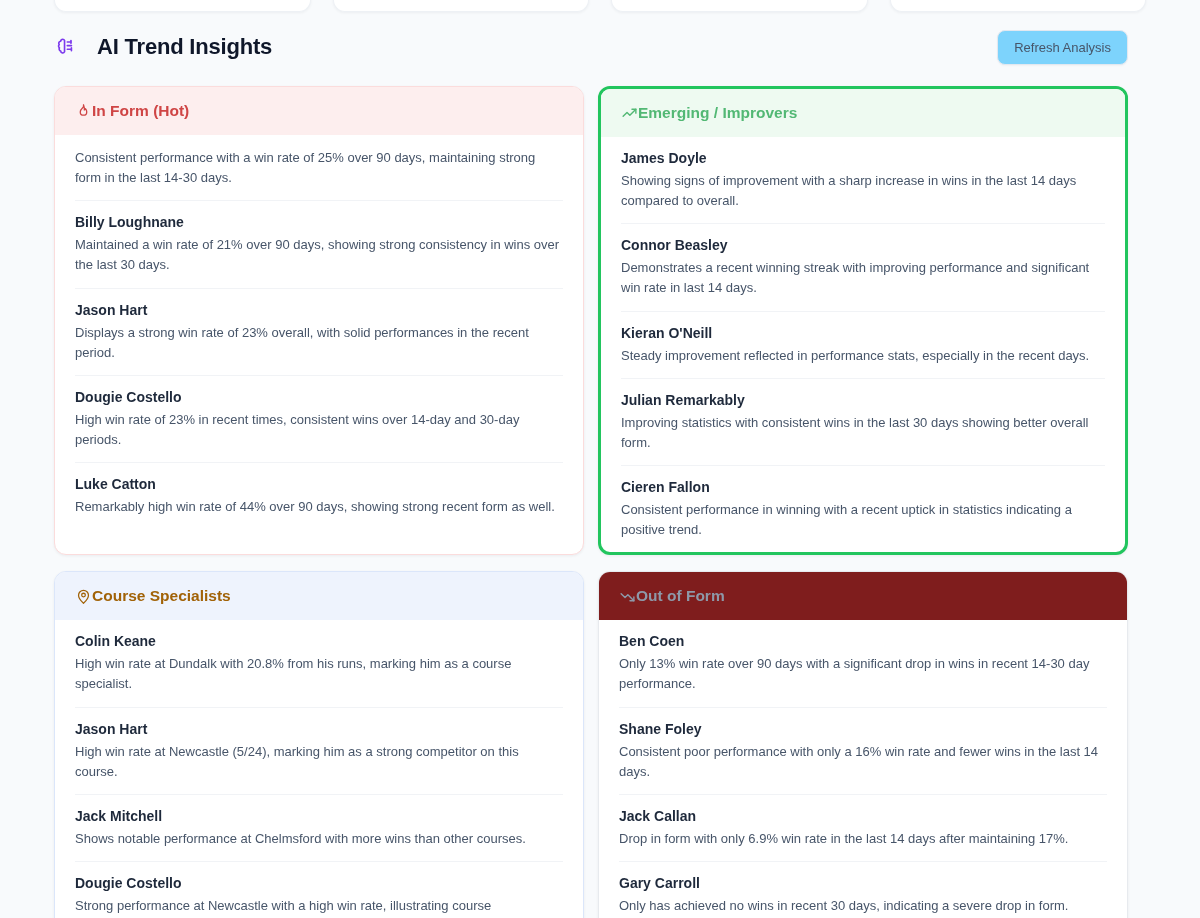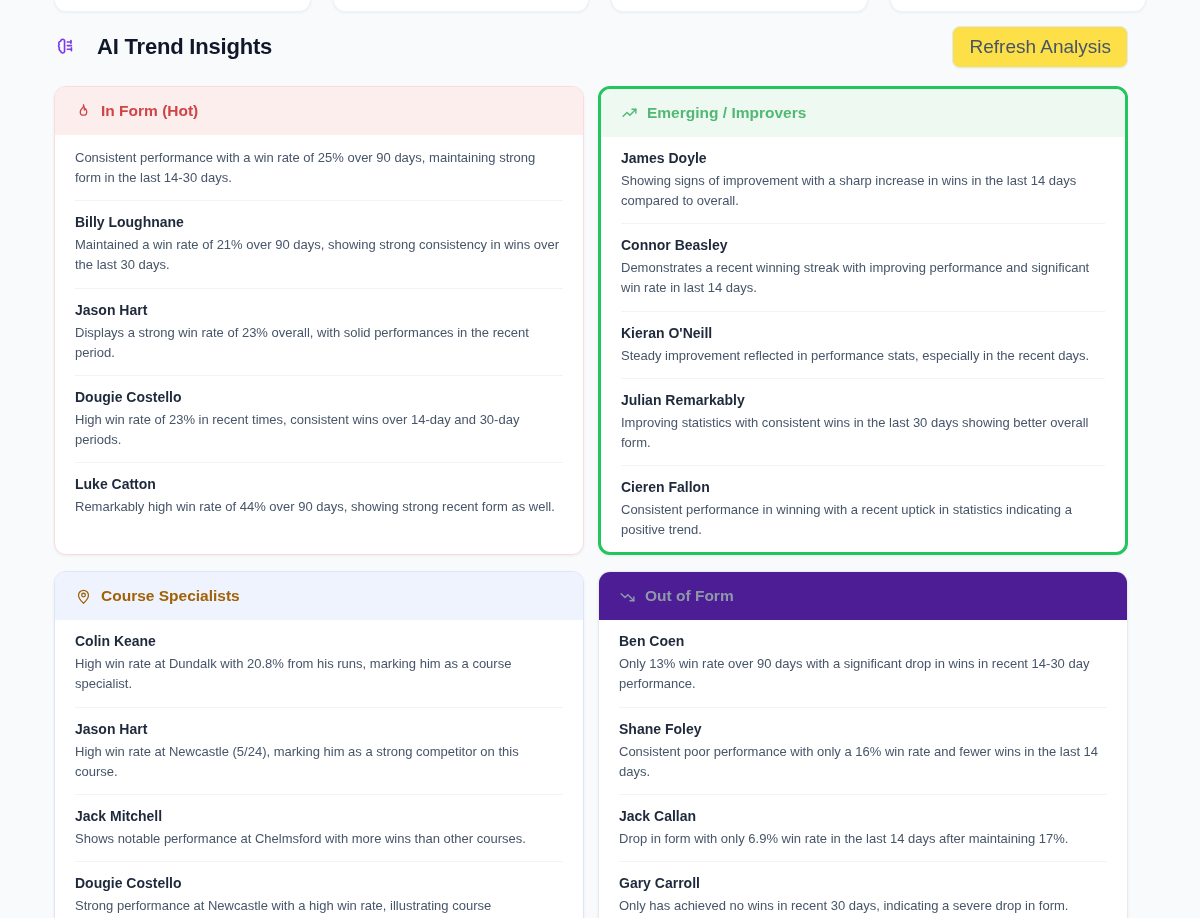--- a/index.html
+++ b/index.html
@@ -41,22 +41,22 @@
     height: 58px;
   }
   .title-wrap { display: flex; align-items: center; gap: 21px; }
   .brain-icon { width: 22px; height: 22px; display: block; }
   .page-title {
     font-size: 22px; font-weight: bold; color: #0f172a;
     letter-spacing: -0.2px;
   }
   .refresh-btn {
     font-family: "Liberation Sans", sans-serif;
-    font-size: 19px; color: #475569;
-    background: #fde047;
+    font-size: 13px; color: #475569;
+    background: #7dd3fc;
     border: 1px solid #e2e8f0;
     border-radius: 8px;
     padding: 9px 16px;
     cursor: pointer;
     box-shadow: 0 1px 2px rgba(15,23,42,.04);
   }
 
   
   .grid {
     display: grid;
@@ -64,21 +64,21 @@
     gap: 16px 14px;
     padding: 16px 72px 0 54px;
   }
   .card {
     background: #ffffff;
     border-radius: 12px;
     overflow: hidden;
     box-shadow: 0 1px 3px rgba(15,23,42,.06);
   }
   .card-head {
-    display: flex; align-items: center; gap: 9px;
+    display: flex; align-items: center; 
     padding: 15px 20px;
     font-size: 15.5px; font-weight: bold;
   }
   .card-body { padding: 0 20px; }
 
   .item { padding: 13px 0 12px; }
   .item + .item { border-top: 1px solid #f1f3f6; }
   .item-name {
     font-size: 14px; font-weight: bold; color: #1e293b;
     margin-bottom: 5px;
@@ -88,21 +88,21 @@
   }
 
   
   .card.hot { border: 1px solid #fbdcdc; }
   .card.hot .card-head { background: #fdeeee; color: #cf4545; }
   .card.up { border: 3px solid #22c55e; }
   .card.up .card-head { background: #eefaf1; color: #52b874; }
   .card.course { border: 1px solid #dbe6fa; }
   .card.course .card-head { background: #eef3fd; color: #a16207; }
   .card.down { border: 1px solid #e7eaee; }
-  .card.down .card-head { background: #4c1d95; color: #8e98a8; }
+  .card.down .card-head { background: #7f1d1d; color: #8e98a8; }
 
   .head-icon { width: 17px; height: 17px; display: block; flex: none; }
 </style>
 </head>
 <body>
 
 <div class="top-strip">
   <div class="stub"></div>
   <div class="stub"></div>
   <div class="stub"></div>

